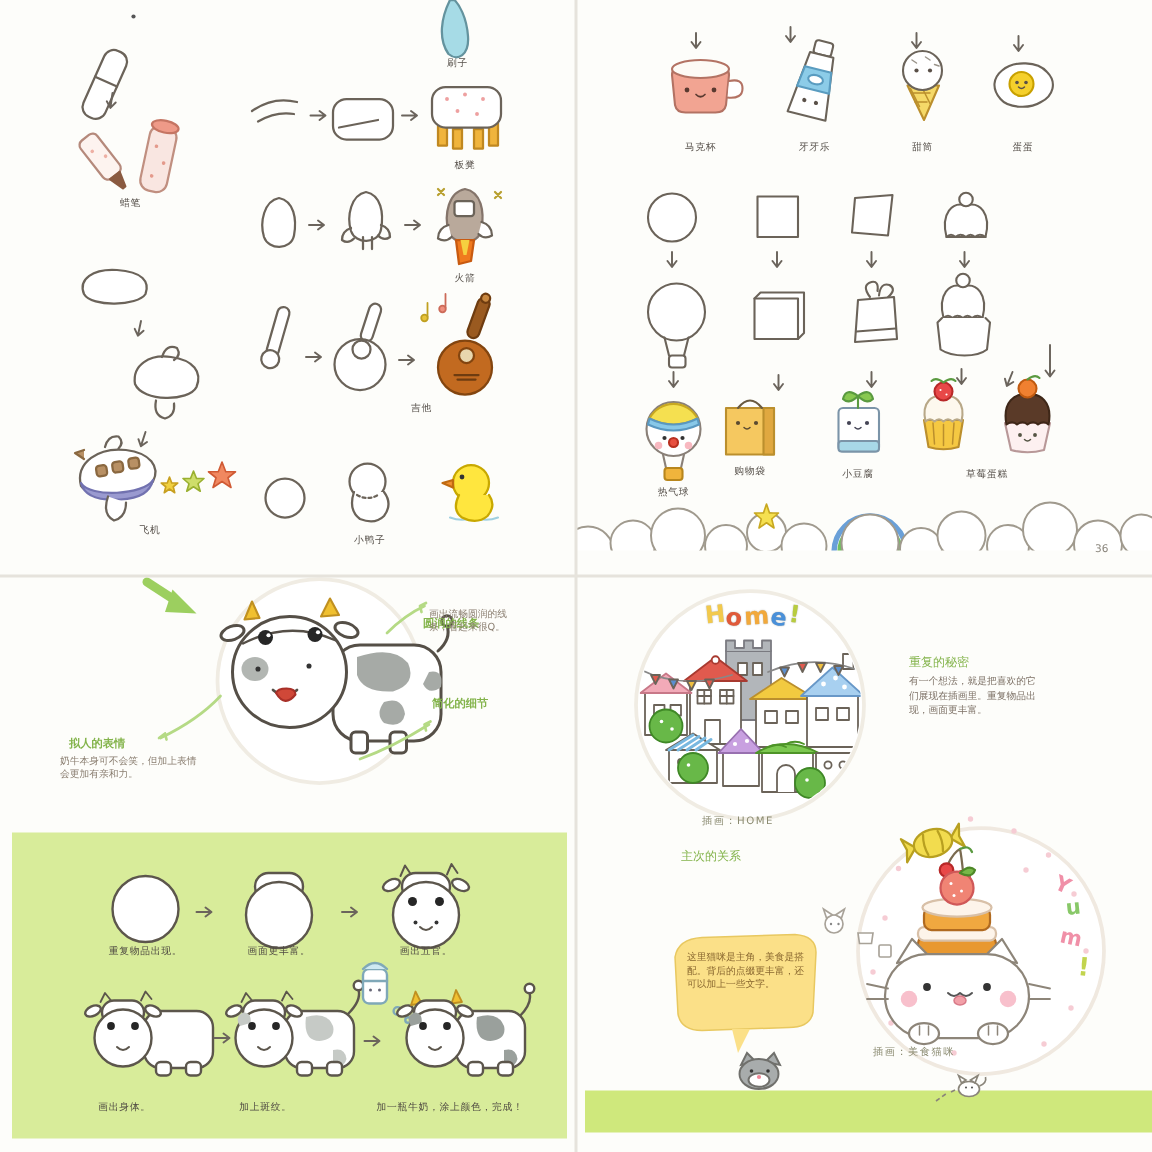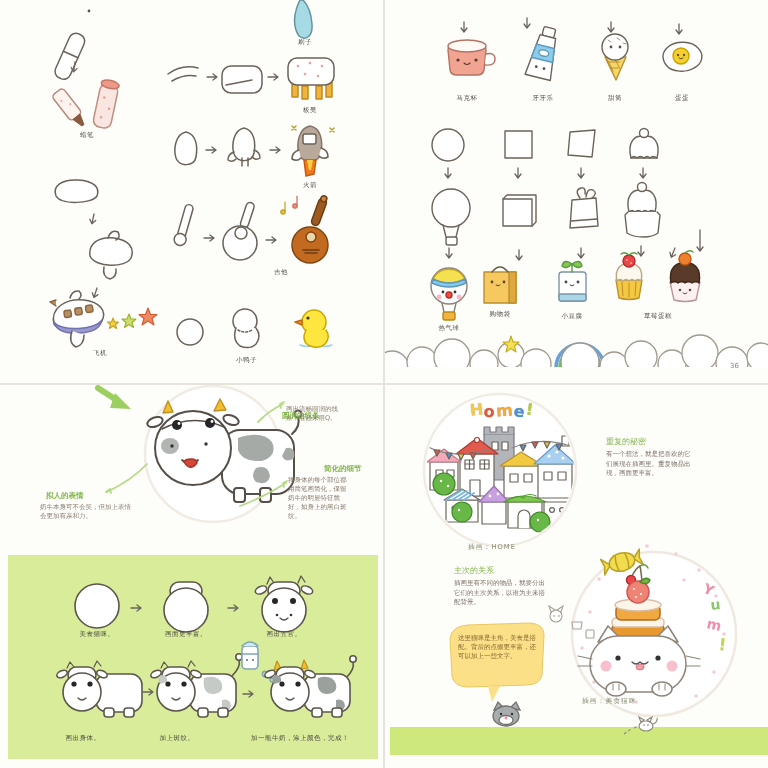--- a/index.html
+++ b/index.html
@@ -535,25 +535,24 @@
         <g stroke="#6b645c" stroke-width="1.3">
           <use href="#bl-ar" x="131" y="224"></use>
             <use href="#bl-ar" x="228" y="224"></use>
           <use href="#bl-ar" x="143" y="308"></use>
             <use href="#bl-ar" x="243" y="310"></use>
         </g>
       </g>
     </svg>
     <div class="anno-t" style="left:282px;top:9px;margin-top:18px;">圆润的线条</div>
     <div class="anno-b" style="left:286px;top:21px;width:64px;">画出流畅圆润的线条，看起来很Q。</div>
-    <div class="anno-t" style="left:288px;top:80px;margin-left:36px;">简化的细节</div>
-    <div class="anno-b" style="left:288px;top:92px;width:62px;">将身体的每个部位都用简笔画简化，保留奶牛的明显特征就好，如身上的黑白斑纹。</div>
+    <div class="anno-t" style="left:288px;top:80px;">简化的细节</div>
     <div class="anno-t" style="left:46px;top:107px;">拟人的表情</div>
     <div class="anno-b" style="left:40px;top:119px;width:92px;">奶牛本身可不会笑，但加上表情会更加有亲和力。</div>
-    <div class="cap" style="left:52px;top:246px;width:90px;">美食猫咪。</div>
+    <div class="cap" style="left:52px;top:246px;width:90px;">重复物品出现。</div>
     <div class="cap" style="left:141px;top:246px;width:90px;">画面更丰富。</div>
     <div class="cap" style="left:242px;top:246px;width:84px;">画出五官。</div>
     <div class="cap" style="left:40px;top:350px;width:86px;">画出身体。</div>
     <div class="cap" style="left:134px;top:350px;width:86px;">加上斑纹。</div>
     <div class="cap" style="left:226px;top:350px;width:148px;">加一瓶牛奶，涂上颜色，完成！</div>
   </div>
 
   <div class="q" id="q-br">
     <svg width="384" height="384" viewBox="0 0 384 384">
       <defs>
@@ -754,20 +753,19 @@
           <circle cx="264" cy="341" r=".7" fill="#555" stroke="none"></circle>
       </g>
     </svg>
     <div id="home-title">
       <span class="L0">H</span><span class="L1">o</span><span class="L2">m</span><span class="L3">e</span><span class="L4">!</span>
     </div>
     <div class="capg" style="left:84px;top:158px;">插画：HOME</div>
     <div class="sec-t" style="left:222px;top:52px;">重复的秘密</div>
     <div class="sec-b" style="left:222px;top:66px;width:86px;">有一个想法，就是把喜欢的它们展现在插画里。重复物品出现，画面更丰富。</div>
     <div class="sec-t" style="left:70px;top:181px;">主次的关系</div>
-    <div class="sec-b" style="left:70px;top:195px;width:92px;">插画里有不同的物品，就要分出它们的主次关系，以谁为主来搭配背景。</div>
     <div class="bub-t" style="left:74px;top:250px;width:78px;">这里猫咪是主角，美食是搭配。背后的点缀更丰富，还可以加上一些文字。</div>
     <div class="capg" style="left:198px;top:312px;">插画：美食猫咪</div>
   </div>
 
   <div class="seam-v"></div>
   <div class="seam-h"></div>
 </div>
 
 </body></html>

